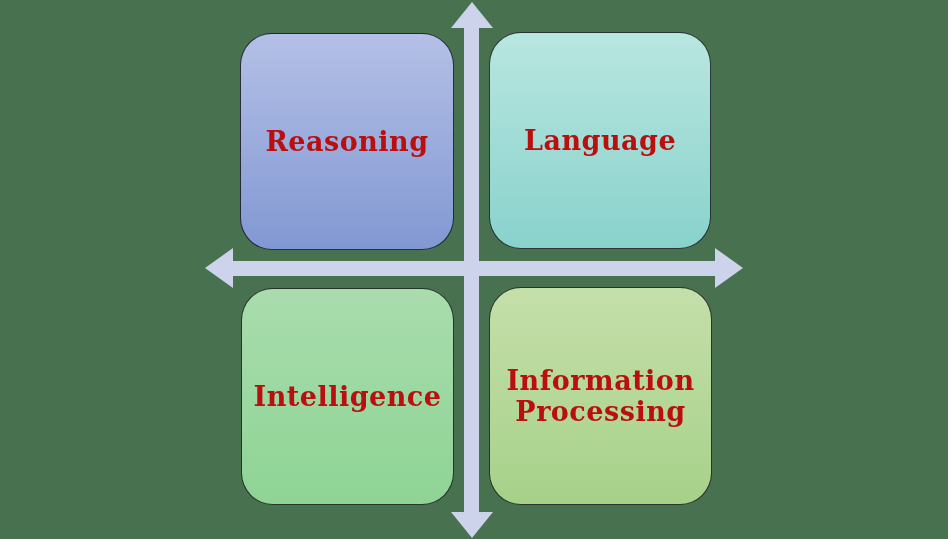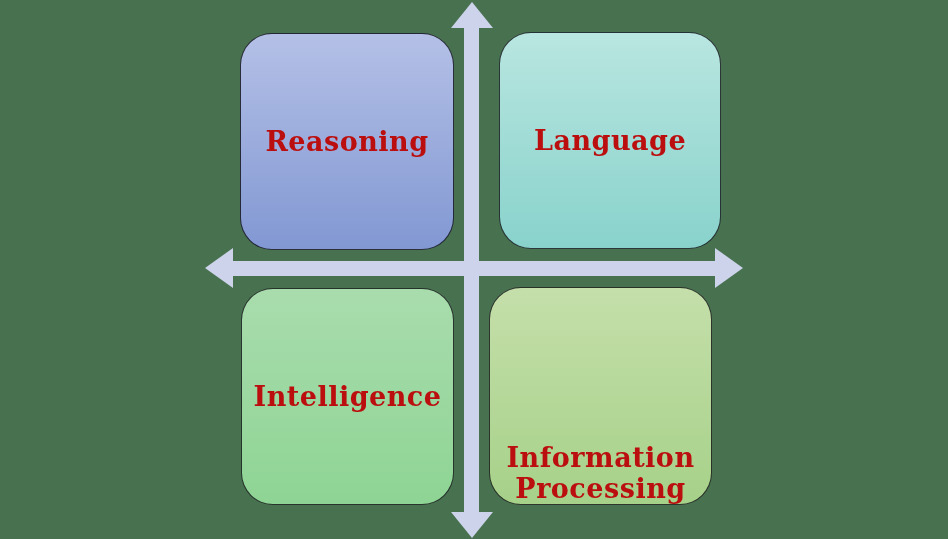--- a/index.html
+++ b/index.html
@@ -64,21 +64,21 @@
     padding: 0 0;
   }
   .quad-label {
     font-weight: 700;
     font-size: 27px;
     line-height: 1.15;
     color: var(--label-color, #bb0e0e);
     letter-spacing: 0.5px;
   }
   .q-tl { left: 240px; top: 33px;  width: 214px; height: 217px; }
-  .q-tr { left: 489px; top: 32px;  width: 222px; height: 217px; margin-left: 10px; }
+  .q-tr { left: 489px; top: 32px;  width: 222px; height: 217px; }
   .q-bl { left: 241px; top: 288px; width: 213px; height: 217px; }
   .q-br { left: 489px; top: 287px; width: 223px; height: 218px; }
 </style>
 </head>
 <body>
 
 <div class="canvas">
 
   <div class="axis-part v-shaft"></div>
   <div class="axis-part h-shaft"></div>
@@ -92,17 +92,17 @@
   </div>
 
   <div class="quad q-tr" style="background: linear-gradient(rgb(185, 230, 224) 0%, rgb(137, 210, 204) 100%);">
     <span class="quad-label">Language</span>
   </div>
 
   <div class="quad q-bl" style="background: linear-gradient(rgb(169, 220, 173) 0%, rgb(142, 212, 148) 100%);">
     <span class="quad-label">Intelligence</span>
   </div>
 
-  <div class="quad q-br" style="background: linear-gradient(rgb(197, 223, 170) 0%, rgb(166, 209, 137) 100%); align-items: flex-end;">
+  <div class="quad q-br" style="background: linear-gradient(rgb(197, 223, 170) 0%, rgb(166, 209, 137) 100%);">
     <span class="quad-label">Information Processing</span>
   </div>
 
 </div>
 
 </body></html>

